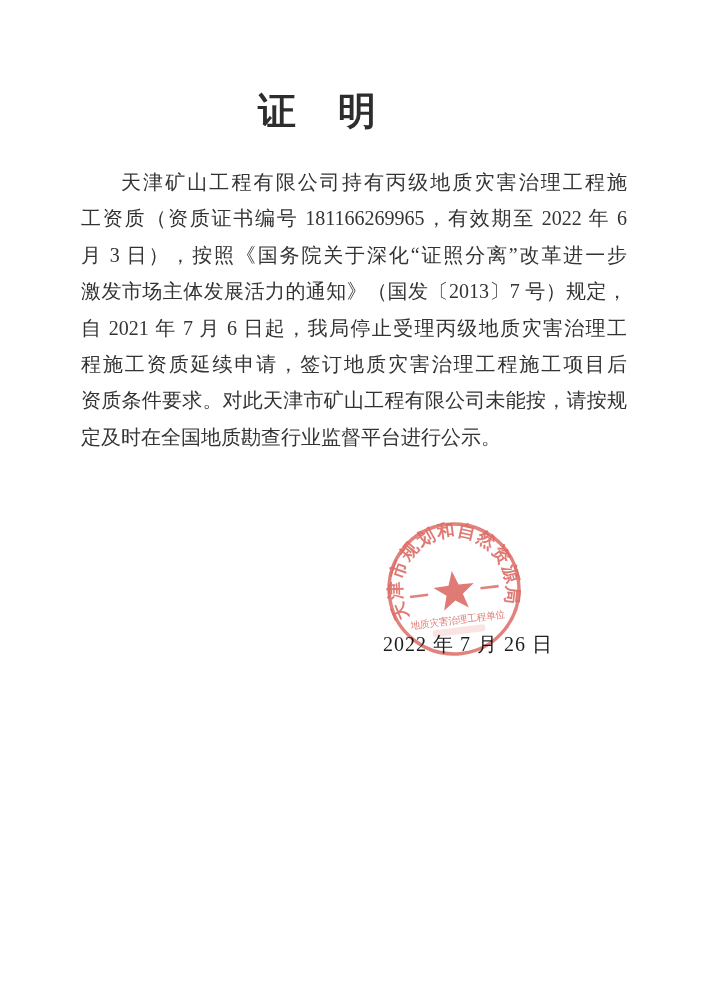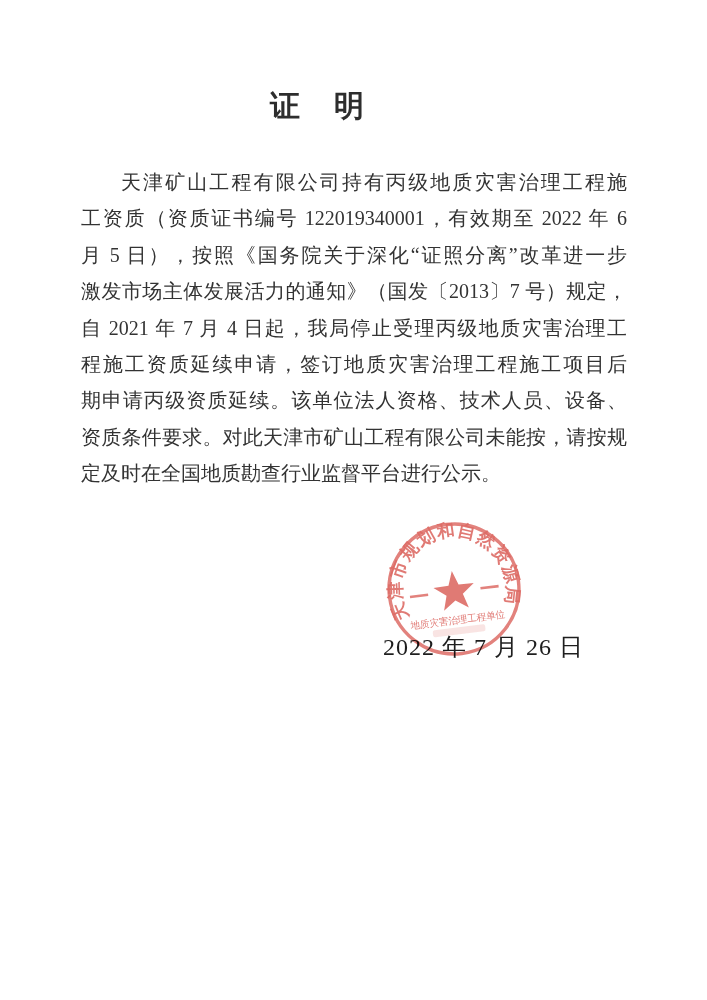--- a/index.html
+++ b/index.html
@@ -14,21 +14,21 @@
     background: #ffffff;
     overflow: hidden;
     font-family: "Liberation Serif", "DejaVu Serif", serif;
   }
   .doc-title {
     position: absolute;
     top: 86px;
     left: 0;
     width: 636px;
     text-align: center;
-    font-size: 30px;
+    font-size: 38px;
     font-weight: bold;
     color: #2d2d2d;
     letter-spacing: 2px;
   }
   .doc-body {
     position: absolute;
     top: 164px;
     left: 81px;
     width: 546px;
     font-size: 20px;
@@ -46,21 +46,21 @@
     text-indent: 2em;
   }
   .doc-line.last {
     text-align: left;
     text-align-last: left;
   }
   .doc-date {
     position: absolute;
     top: 631px;
     left: 383px;
-    font-size: 24px;
+    font-size: 20px;
     color: #1e1e1e;
     letter-spacing: 1px;
     z-index: 1;
     white-space: nowrap;
   }
   .seal {
     position: absolute;
     top: 518px;
     left: 383px;
     width: 142px;
@@ -73,26 +73,25 @@
 </style>
 </head>
 <body>
 
 <div class="page">
 
   <div class="doc-title">证　明</div>
 
   <div class="doc-body">
     <div class="doc-line first">天津矿山工程有限公司持有丙级地质灾害治理工程施</div>
-    <div class="doc-line">工资质（资质证书编号 122019340001，有效期至 2022 年 6</div>
-    <div class="doc-line">月 5 日），按照《国务院关于深化“证照分离”改革进一步</div>
+    <div class="doc-line">工资质（资质证书编号 181166269965，有效期至 2022 年 6</div>
+    <div class="doc-line">月 3 日），按照《国务院关于深化“证照分离”改革进一步</div>
     <div class="doc-line">激发市场主体发展活力的通知》（国发〔2013〕7 号）规定，</div>
-    <div class="doc-line">自 2021 年 7 月 4 日起，我局停止受理丙级地质灾害治理工</div>
+    <div class="doc-line">自 2021 年 7 月 6 日起，我局停止受理丙级地质灾害治理工</div>
     <div class="doc-line">程施工资质延续申请，签订地质灾害治理工程施工项目后</div>
-    <div class="doc-line">期申请丙级资质延续。该单位法人资格、技术人员、设备、</div>
     <div class="doc-line">资质条件要求。对此天津市矿山工程有限公司未能按，请按规</div>
     <div class="doc-line last">定及时在全国地质勘查行业监督平台进行公示。</div>
   </div>
 
   <div class="doc-date">2022 年 7 月 26 日</div>
 
   <svg class="seal" viewBox="0 0 140 140" xmlns="http://www.w3.org/2000/svg">
 
     <circle cx="70" cy="70" r="64" fill="none" stroke="#d85750" stroke-width="3.4" stroke-opacity="0.85"></circle>
 

